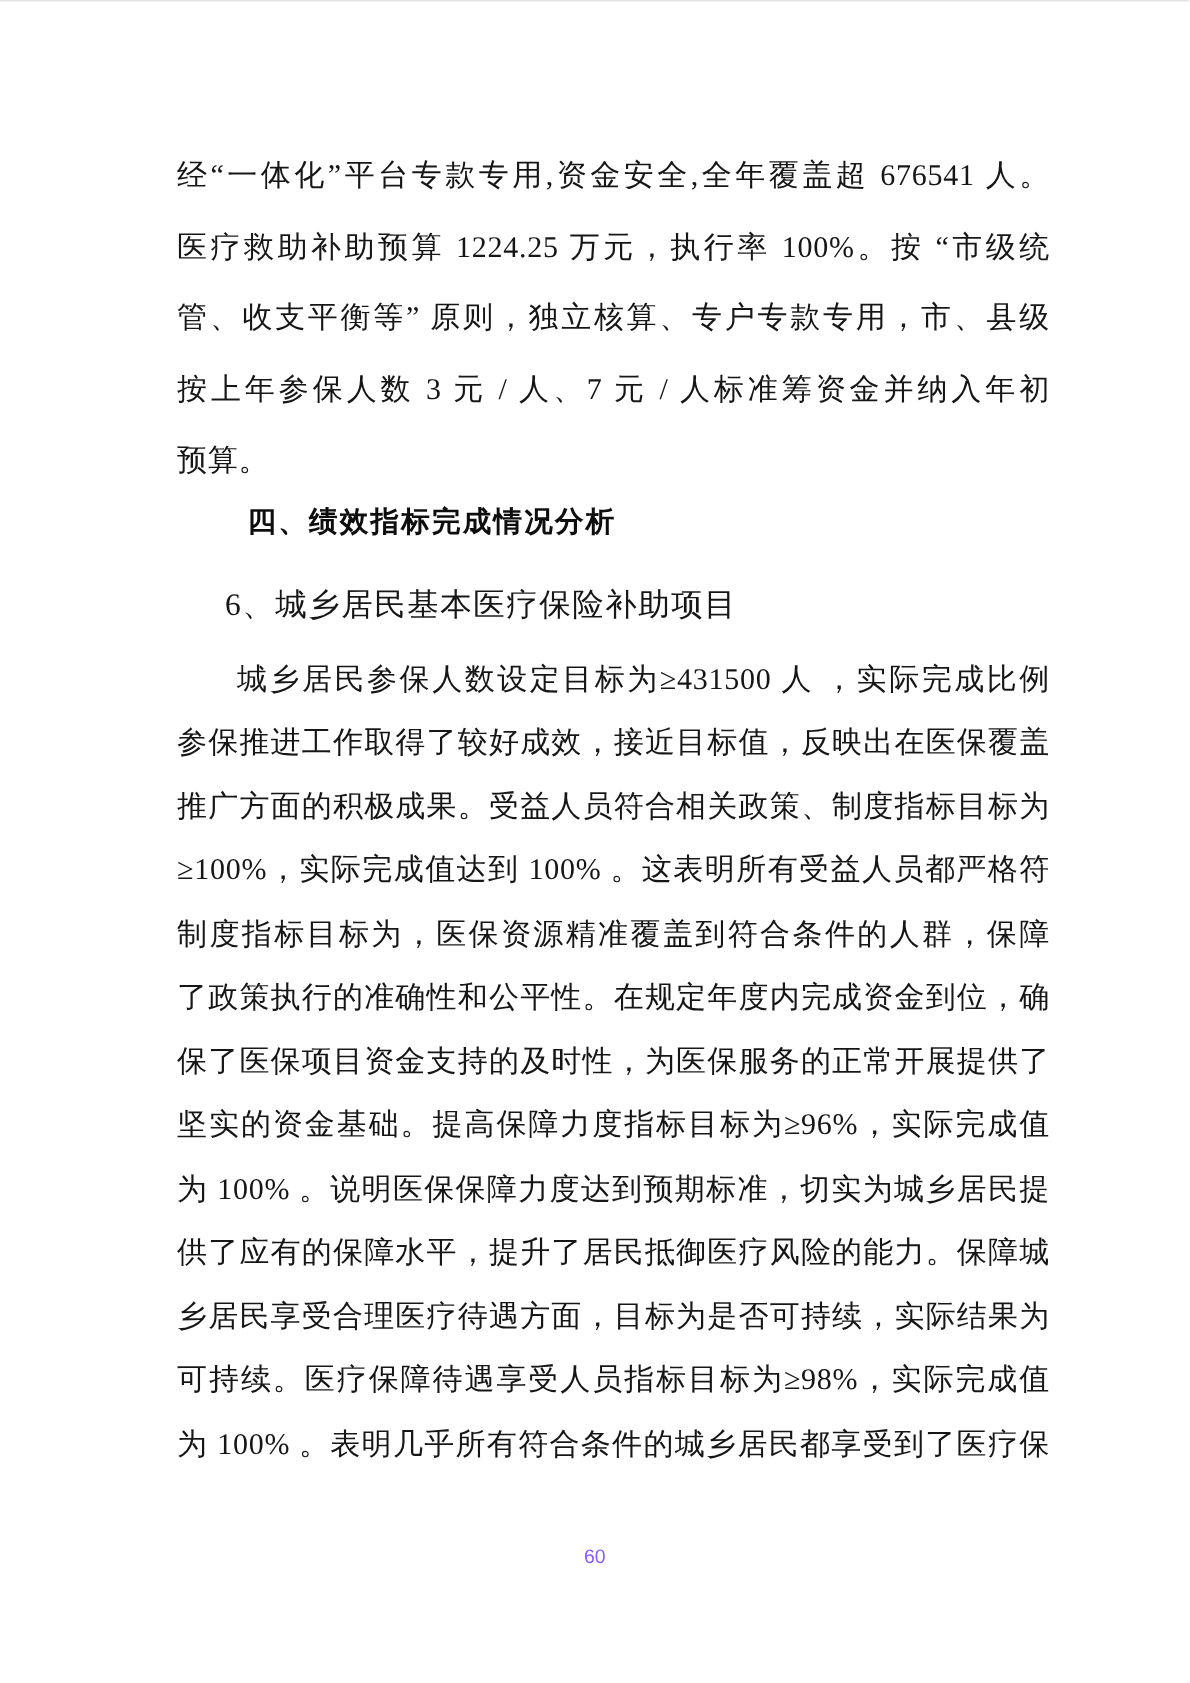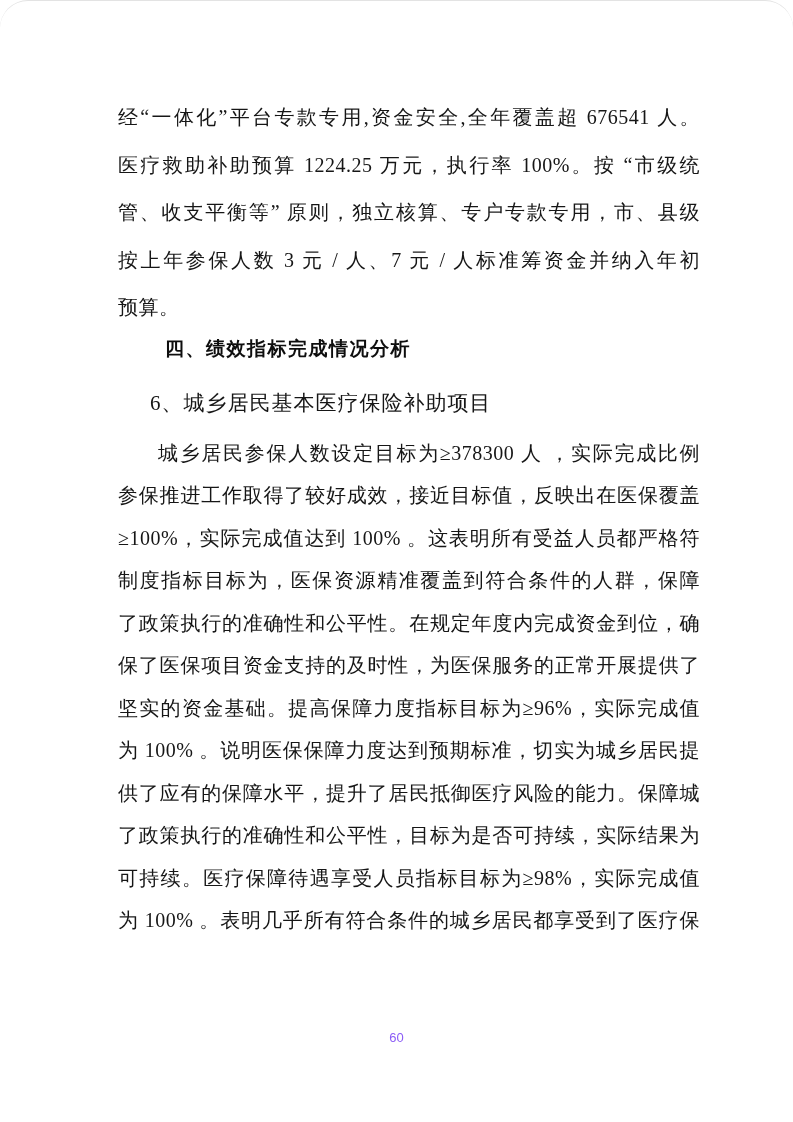--- a/index.html
+++ b/index.html
@@ -12,21 +12,20 @@
     width: 793px;
     height: 1122px;
     margin: 0 auto;
     background: #ffffff;
     border-top: 1px solid #e3e3e3;
     box-sizing: border-box;
     padding: 0 93px 0 118px;
     overflow: hidden;
     font-family: "Liberation Serif", "DejaVu Serif", serif;
     color: #161616;
-    border-radius: 28px;
   }
   .body-text .line {
     text-align: justify;
     text-align-last: justify;
     text-justify: inter-character;
   }
   .body-text .line.last {
     text-align-last: left;
   }
   .para-cont {
@@ -83,29 +82,30 @@
     <div class="line">管、收支平衡等” 原则，独立核算、专户专款专用，市、县级</div>
     <div class="line">按上年参保人数 3 元 / 人、7 元 / 人标准筹资金并纳入年初</div>
     <div class="line last">预算。</div>
   </div>
 
   <h2 class="section-heading">四、绩效指标完成情况分析</h2>
 
   <h3 class="subsection-heading">6、城乡居民基本医疗保险补助项目</h3>
 
   <div class="body-text para-main">
-    <div class="line indent">城乡居民参保人数设定目标为≥378300 人 ，实际完成比例</div>
+    <div class="line indent">城乡居民参保人数设定目标为≥431500 人 ，实际完成比例</div>
     <div class="line">参保推进工作取得了较好成效，接近目标值，反映出在医保覆盖</div>
+    <div class="line">推广方面的积极成果。受益人员符合相关政策、制度指标目标为</div>
     <div class="line">≥100%，实际完成值达到 100% 。这表明所有受益人员都严格符</div>
     <div class="line">制度指标目标为，医保资源精准覆盖到符合条件的人群，保障</div>
     <div class="line">了政策执行的准确性和公平性。在规定年度内完成资金到位，确</div>
     <div class="line">保了医保项目资金支持的及时性，为医保服务的正常开展提供了</div>
     <div class="line">坚实的资金基础。提高保障力度指标目标为≥96%，实际完成值</div>
     <div class="line">为 100% 。说明医保保障力度达到预期标准，切实为城乡居民提</div>
     <div class="line">供了应有的保障水平，提升了居民抵御医疗风险的能力。保障城</div>
-    <div class="line">了政策执行的准确性和公平性，目标为是否可持续，实际结果为</div>
+    <div class="line">乡居民享受合理医疗待遇方面，目标为是否可持续，实际结果为</div>
     <div class="line">可持续。医疗保障待遇享受人员指标目标为≥98%，实际完成值</div>
     <div class="line">为 100% 。表明几乎所有符合条件的城乡居民都享受到了医疗保</div>
   </div>
 
   <div class="page-number">60</div>
 
 </div>
 
 </body></html>

